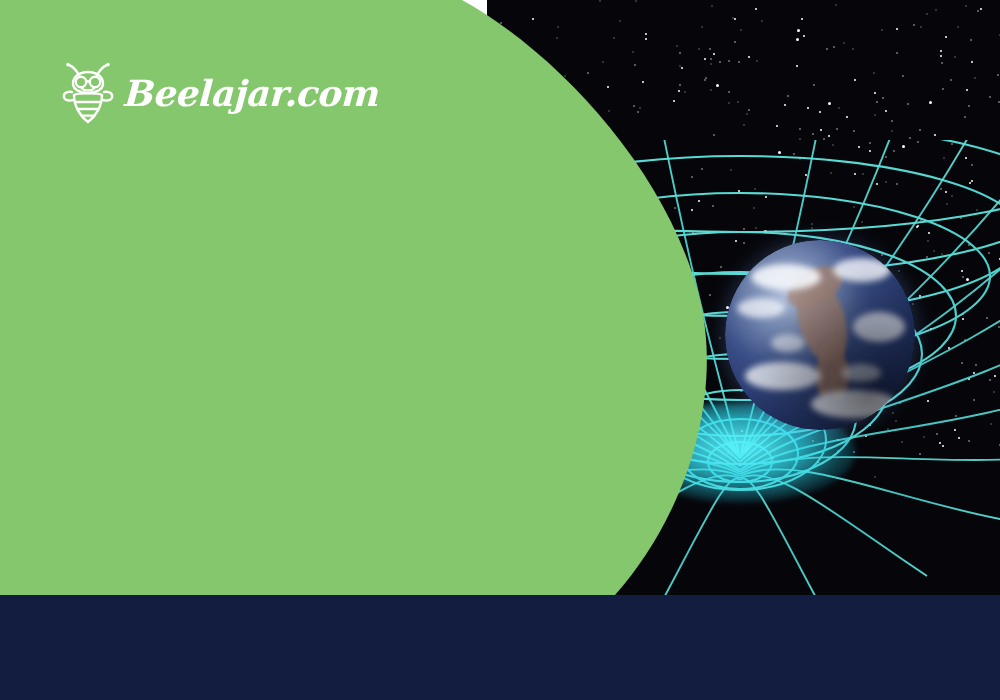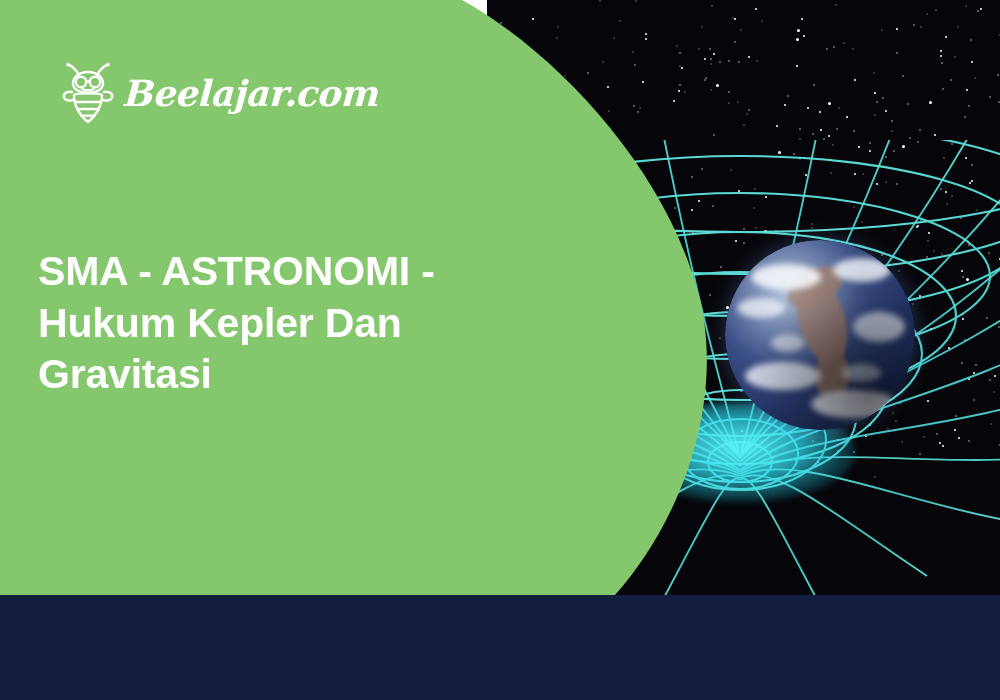--- a/index.html
+++ b/index.html
@@ -695,18 +695,15 @@
         <path d="M44,30 C50,29 53,32 52,35.5 C51,38.6 46,39.4 42,37.6"></path>
         <path d="M14,33 C14,33 16,31.4 28,31.4 C40,31.4 42,33 42,33 C42,44 36,54 28,60 C20,54 14,44 14,33 Z"></path>
         <path d="M15.6,40 L40.4,40"></path>
         <path d="M17.6,47 L38.4,47"></path>
         <path d="M21.6,53.6 L34.4,53.6"></path>
       </g>
     </svg>
     <span class="logo-word">Beelajar.com</span>
   </div>
 
-  <div class="title">SMA - ASTRONOMI -
-Hukum Kepler Dan
-Gravitasi</div>
 
   <div class="footer-bar"></div>
 </div>
 
 </body></html>

